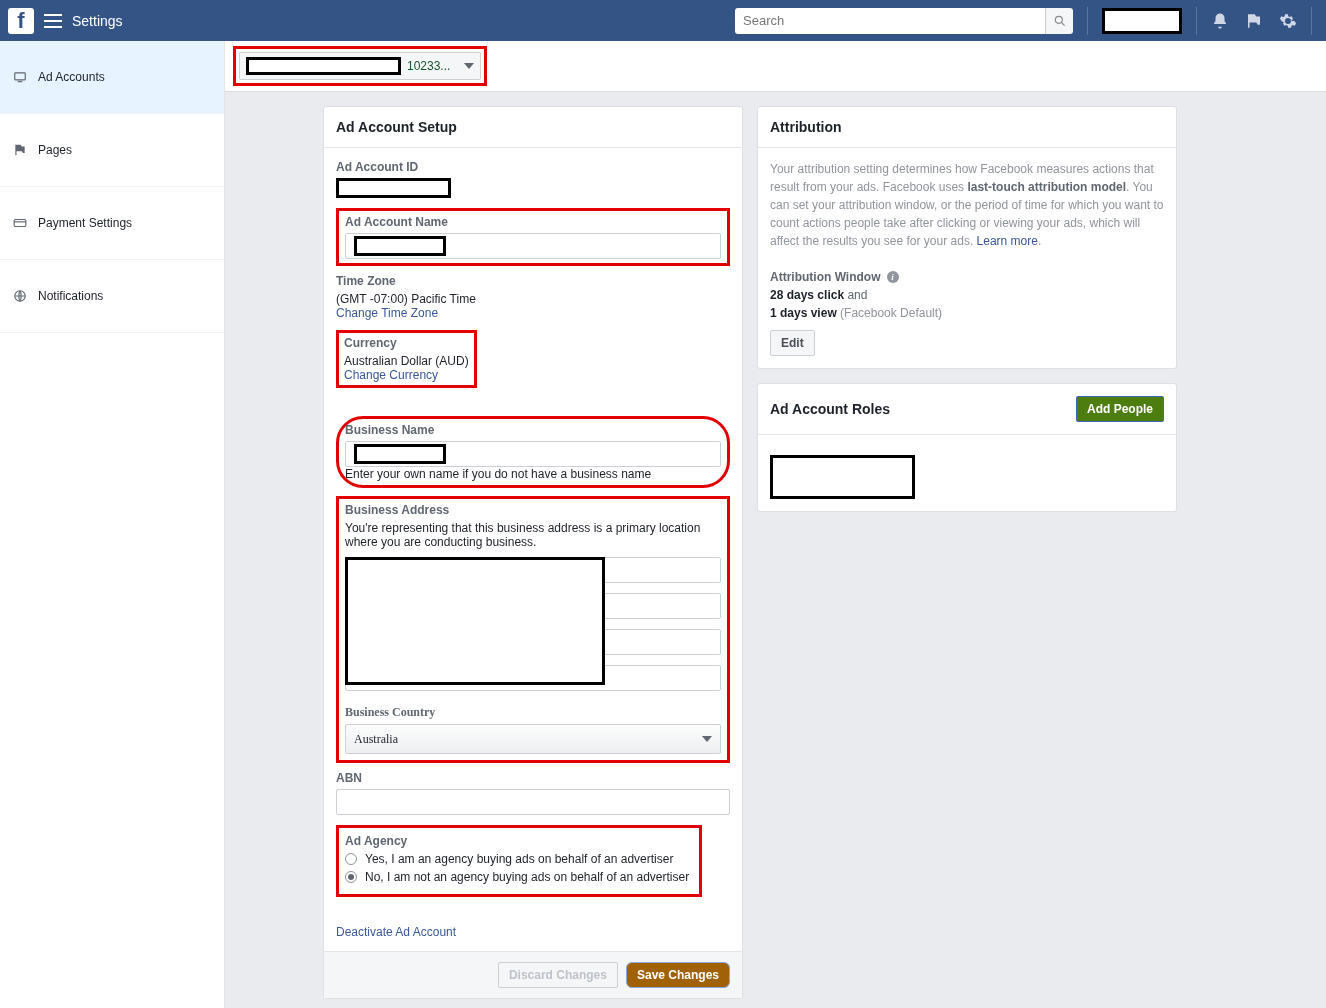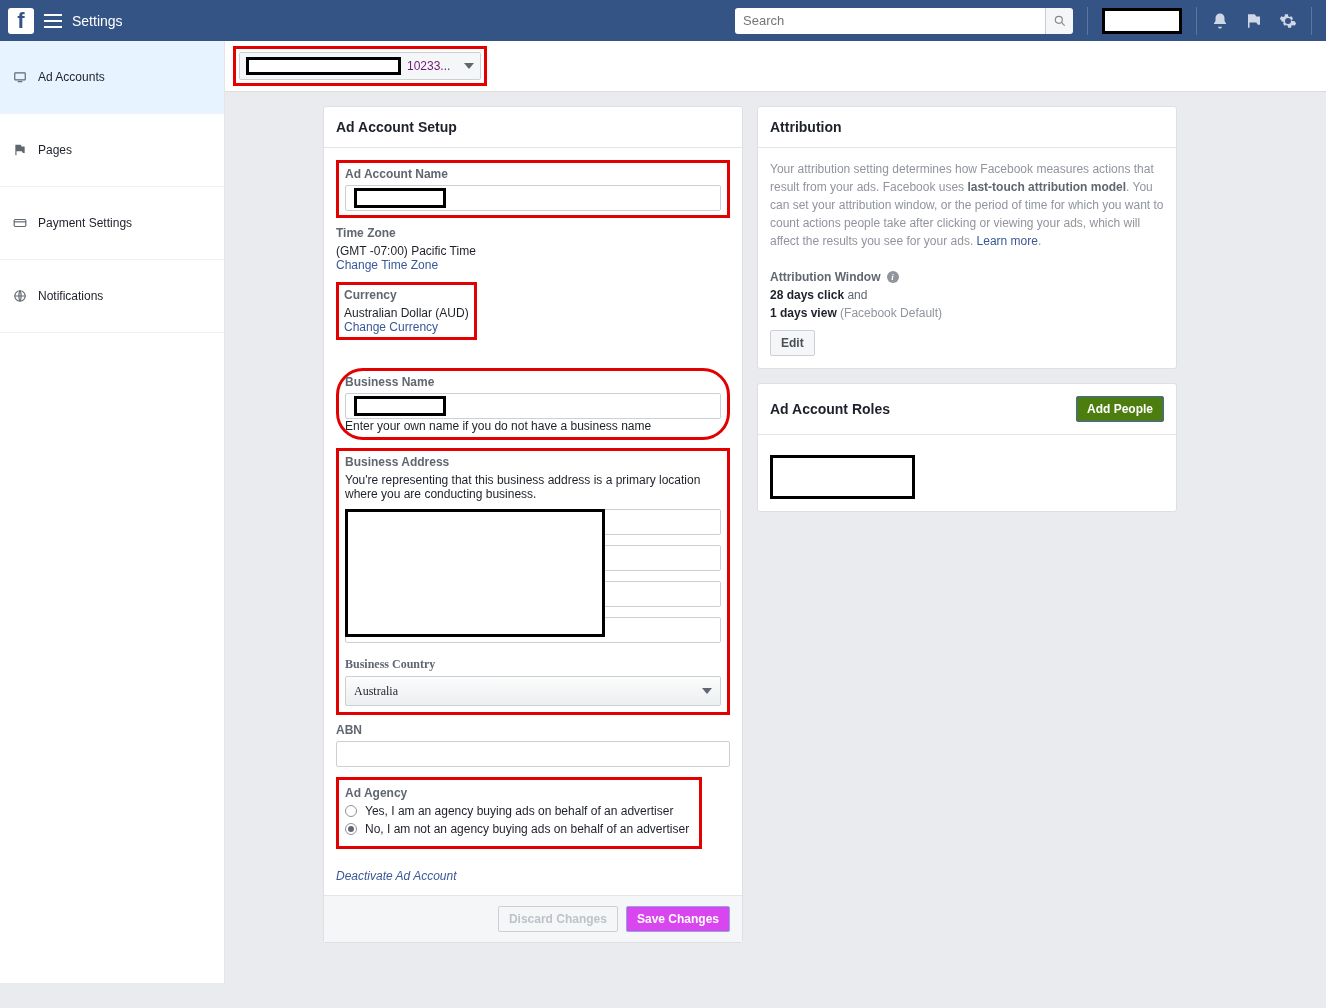--- a/index.html
+++ b/index.html
@@ -25,21 +25,21 @@
 .sidebar-item { display: flex; align-items: center; padding: 28px 12px; font-size: 12px; color: #1d2129; cursor: pointer; border-bottom: 1px solid #f2f2f2; }
 .sidebar-item.active { background: #e7f3ff; }
 .sidebar-icon { width: 16px; height: 16px; margin-right: 10px; color: #606770; display:flex; align-items:center; justify-content:center; }
 
 
 .main { flex: 1; background: #e9ebee; }
 .account-bar { background: #fff; border-bottom: 1px solid #ddd; padding: 5px 8px; }
 .account-select { display: inline-flex; align-items: center; border: 3px solid #e20000; padding: 3px 3px; }
 .account-select-inner { display: flex; align-items: center; border: 1px solid #ccd0d5; border-radius: 2px; background: #f5f6f7; padding: 2px 6px; height: 28px; }
 .account-redbox { width: 155px; height: 18px; background: #fff; border: 3px solid #000; margin-right: 6px; }
-.account-id { font-size: 12px; color: #701a75; margin-right: 14px; }
+.account-id { font-size: 12px; color: #14532d; margin-right: 14px; }
 .caret { width: 0; height: 0; border-left: 5px solid transparent; border-right: 5px solid transparent; border-top: 6px solid #606770; }
 
 .columns { display: flex; padding: 14px 0 40px 0; justify-content: flex-start; gap: 14px; margin-left: 98px; }
 .card { background: #fff; border: 1px solid #dddfe2; border-radius: 3px; }
 .card-left { width: 420px; }
 .card-right { width: 420px; margin-bottom: 14px; }
 .rightcol { display:flex; flex-direction:column; }
 
 .card-header { padding: 12px; border-bottom: 1px solid #e5e5e5; display:flex; align-items:center; justify-content:space-between; }
 .card-header h2 { font-size: 14px; font-weight: bold; color: #1d2129; }
@@ -60,21 +60,21 @@
 .bb-small { width: 115px; height: 20px; }
 .bb-input { width: 92px; height: 20px; margin: 2px; }
 .bb-addr { width: 260px; height: 128px; position:absolute; background:#fff; }
 
 .radio-row { display:flex; align-items:center; gap:8px; margin: 4px 0; }
 .radio { width: 12px; height: 12px; border: 1px solid #8d949e; border-radius: 50%; display:inline-flex; align-items:center; justify-content:center; }
 .radio.checked::after { content:''; width:6px; height:6px; background:#606770; border-radius:50%; }
 
 .btn { height: 26px; padding: 0 10px; border: 1px solid #ccd0d5; border-radius: 2px; background: #f5f6f7; font-size: 12px; cursor: pointer; color:#4b4f56; font-weight:bold; }
 .btn.primary { background: #4d7c0f; border-color: #4267b2; color: #fff; }
-.btn.primary.light { background: #d946ef; border-color: #8aa7e0; }
+.btn.primary.light { background: #a16207; border-color: #8aa7e0; border-radius: 6px; }
 .btn.disabled { color: #bec3c9; cursor: default; }
 .btn-row { display:flex; justify-content:flex-end; gap:8px; padding: 10px 12px; border-top: 1px solid #e5e5e5; background:#f5f6f7; }
 
 .attr-text { font-size: 12px; color: #90949c; line-height: 1.5; }
 .attr-text b { color: #606770; font-weight: bold; }
 .attr-win-label { font-weight:bold; color:#606770; margin-top:20px; display:flex; align-items:center; gap:6px; }
 .info-icon { width:12px; height:12px; border-radius:50%; background:#90949c; color:#fff; font-size:9px; display:inline-flex; align-items:center; justify-content:center; font-style: italic; font-family: serif; }
 .attr-line { color:#606770; font-size:12px; margin-top:4px; }
 .attr-line b { color:#1d2129; }
 .muted { color:#90949c; }
@@ -178,20 +178,24 @@
       </div>
     </div>
 
     <div class="columns">
       <div class="card card-left">
         <div class="card-header">
             <h2>Ad Account Setup</h2>
           </div>
         <div class="card-body">
 
+          <div class="field">
+            <span class="field-label">Ad Account ID</span>
+            <div class="blackbox bb-small"></div>
+          </div>
 
           <div class="redframe">
             <span class="field-label">Ad Account Name</span>
             <div class="input" style="display:flex;align-items:center;">
               <div class="blackbox bb-input"></div>
             </div>
           </div>
 
           <div class="field">
             <span class="field-label">Time Zone</span>
@@ -244,21 +248,21 @@
             <div class="radio-row">
               <span class="radio"></span>
               <span>Yes, I am an agency buying ads on behalf of an advertiser</span>
             </div>
             <div class="radio-row">
               <span class="radio checked"></span>
               <span>No, I am not an agency buying ads on behalf of an advertiser</span>
             </div>
           </div>
 
-          <div style="margin-top:12px;font-style:italic;">
+          <div style="margin-top:20px;">
             <span class="link">Deactivate Ad Account</span>
           </div>
         </div>
         <div class="btn-row">
           <button class="btn disabled">Discard Changes</button>
           <button class="btn primary light">Save Changes</button>
         </div>
       </div>
 
       <div class="rightcol">

